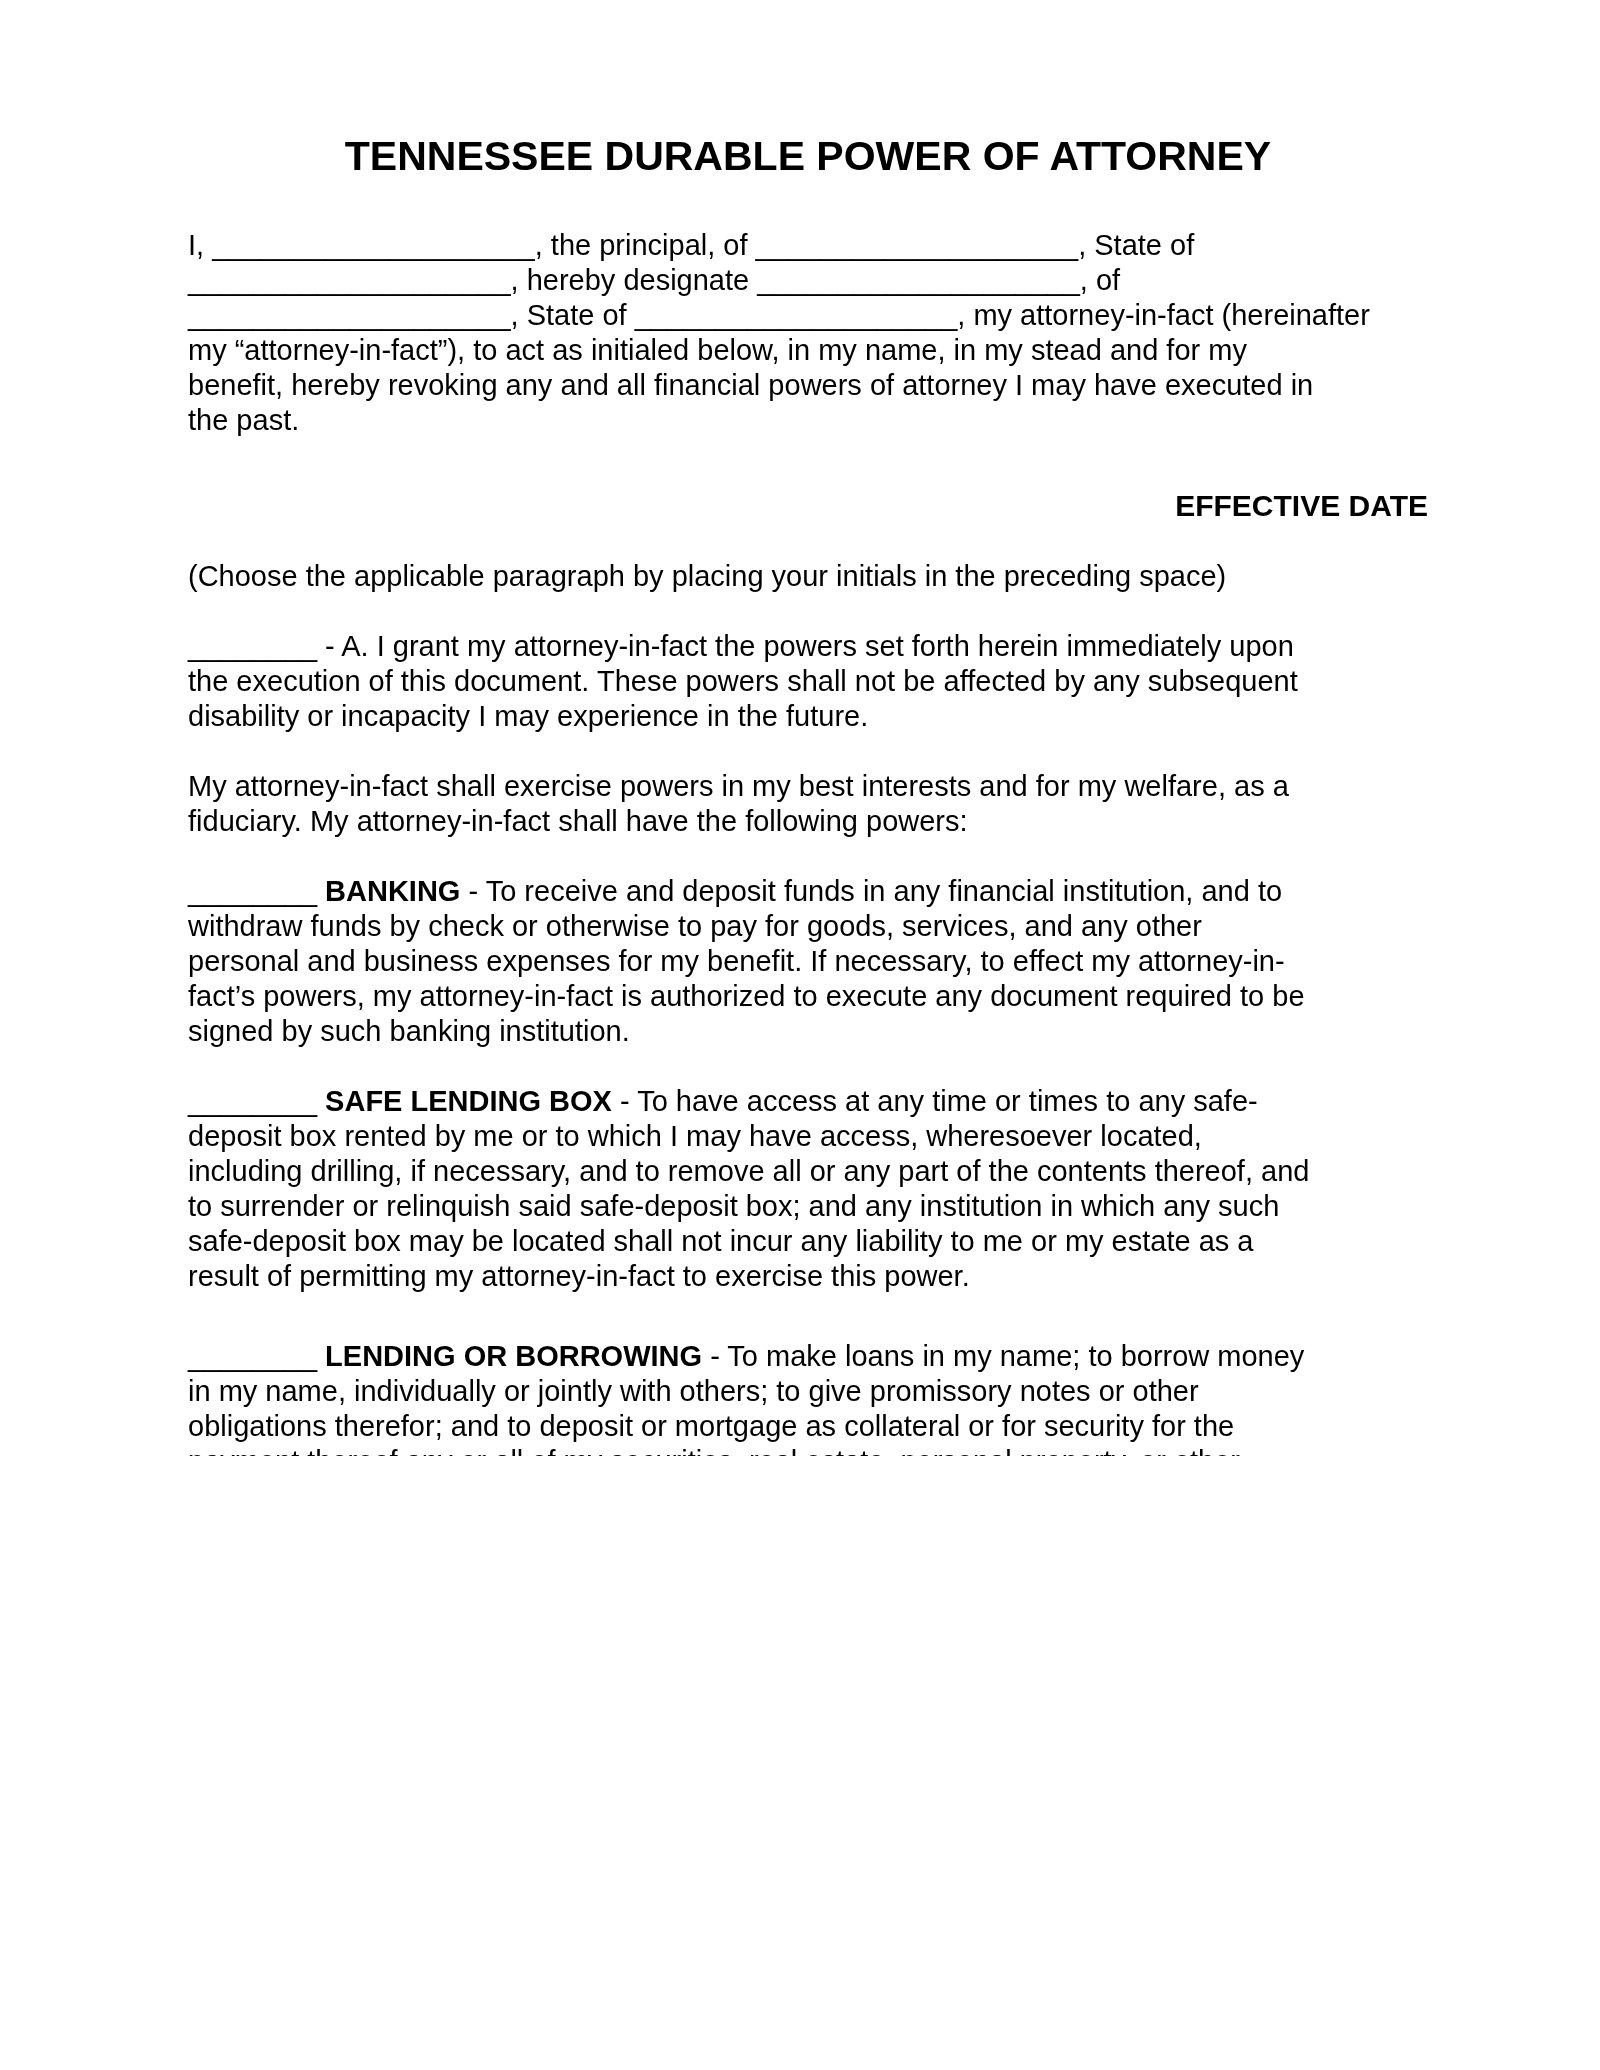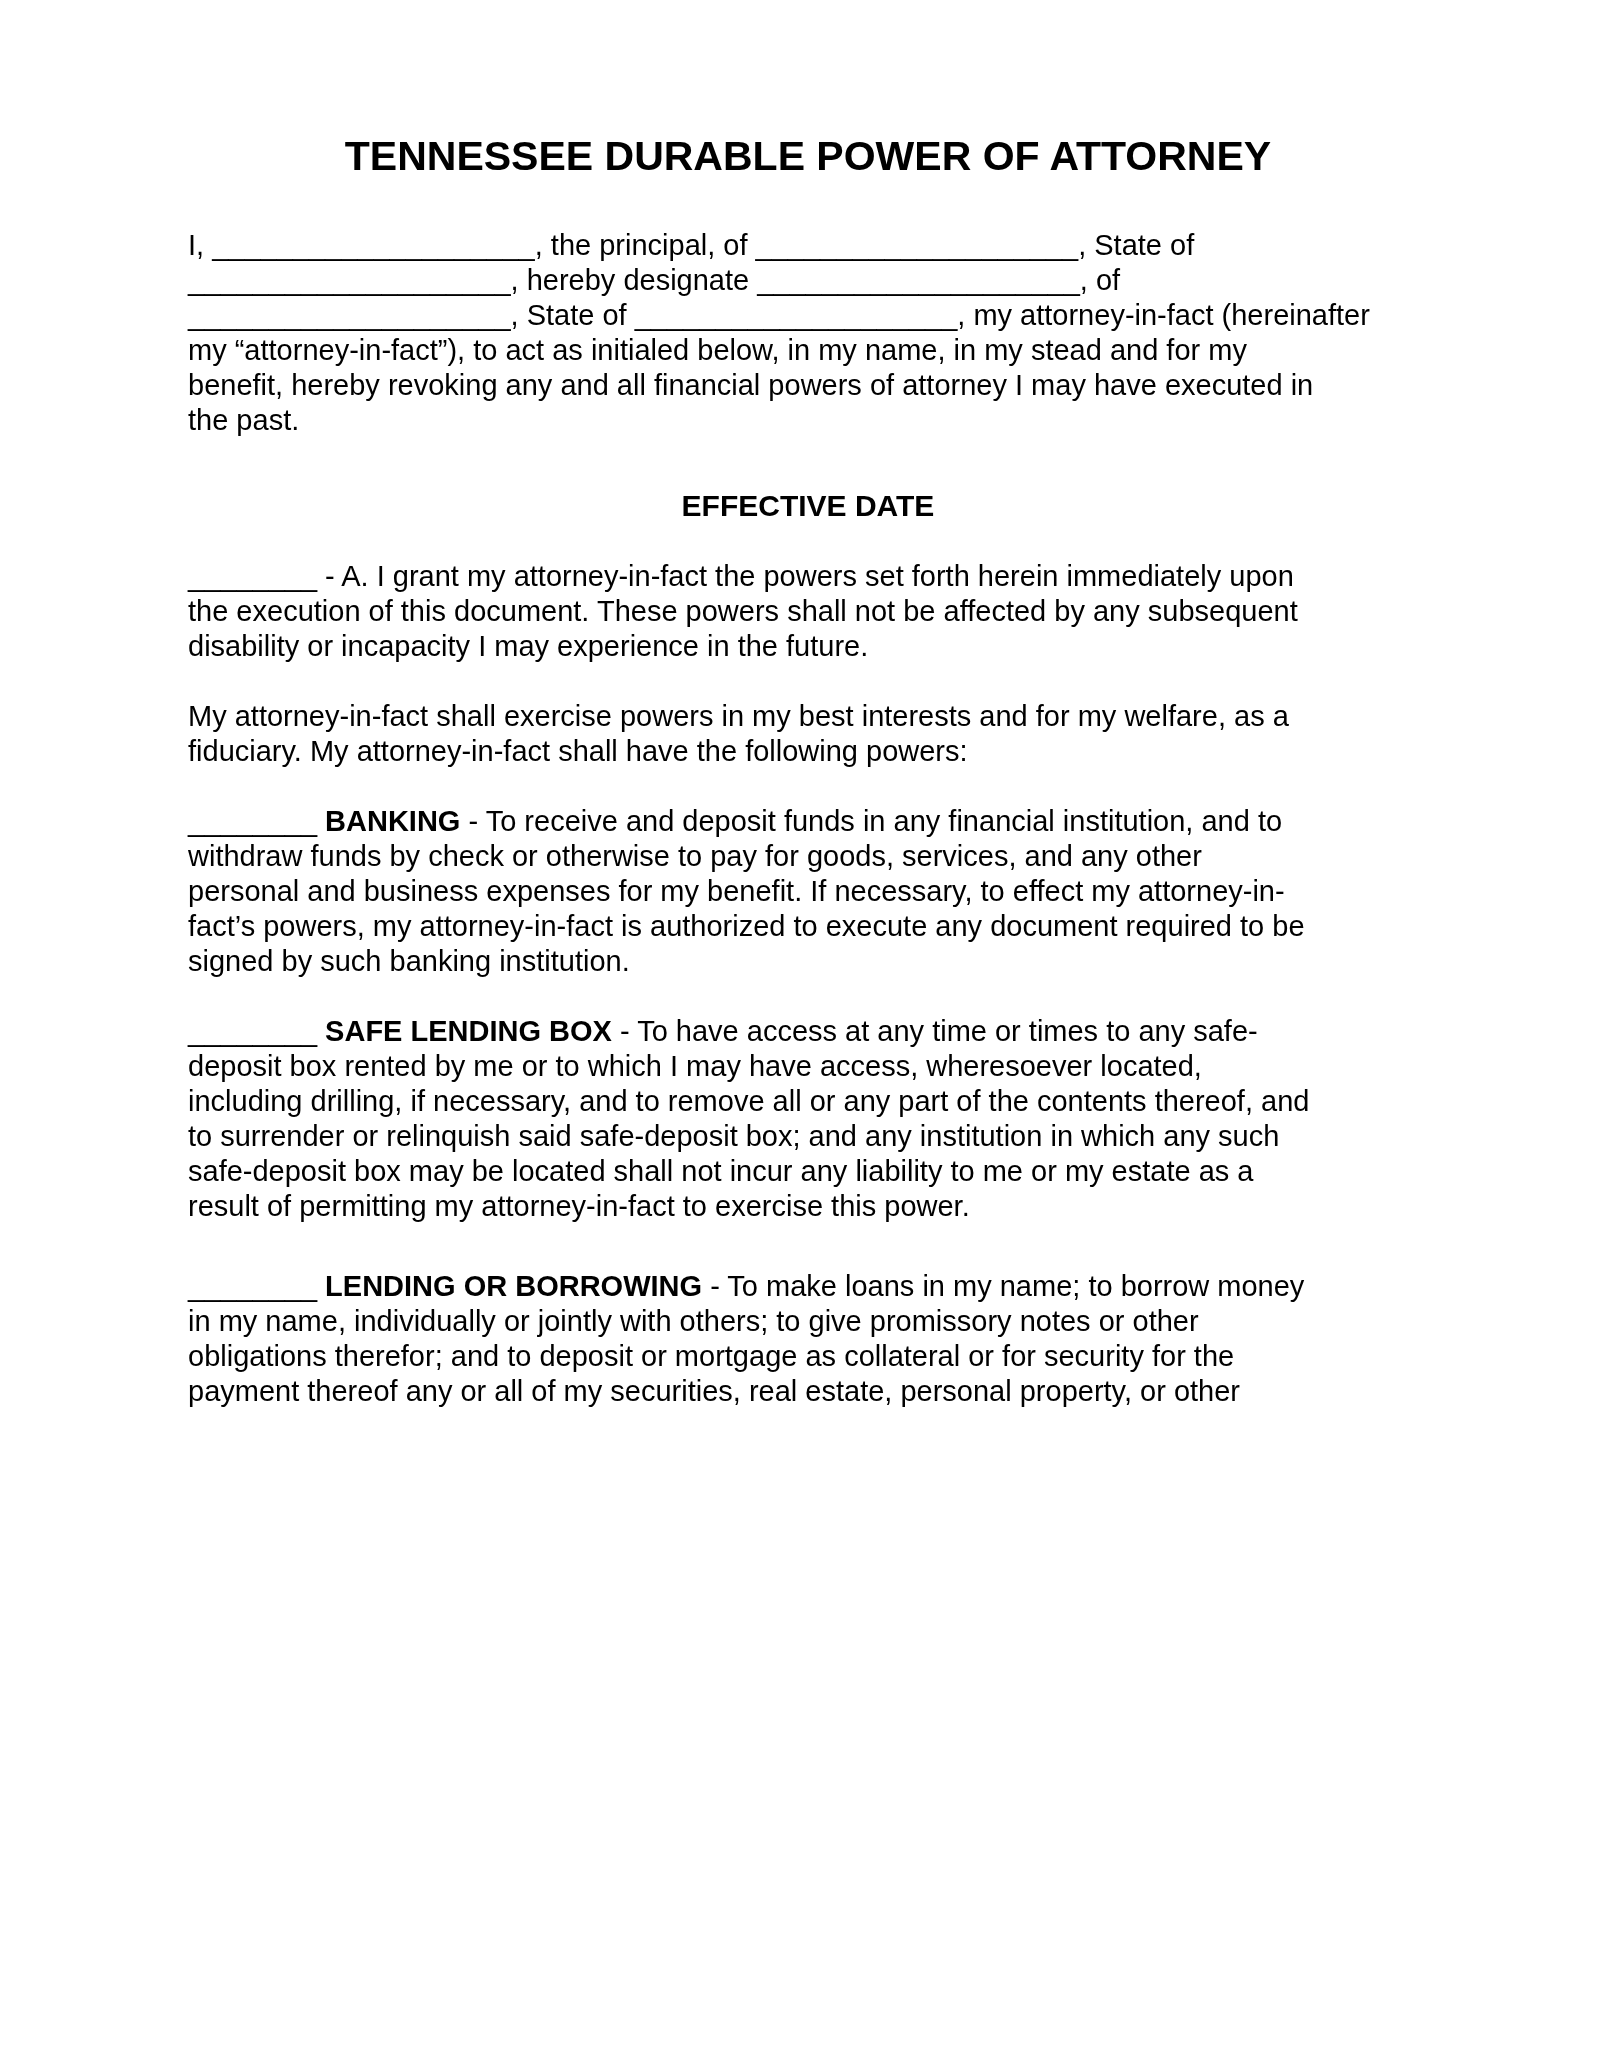--- a/index.html
+++ b/index.html
@@ -28,21 +28,21 @@
     font-size: 41px;
     line-height: 49px;
     font-weight: bold;
     text-align: center;
     margin: 0 0 47px 0;
   }
   h2.section-heading {
     font-size: 30px;
     line-height: 36px;
     font-weight: bold;
-    text-align: center;
+    text-align: right;
     margin: 50px 0 35px 0;
   }
   p.block {
     margin: 0 0 35px 0;
     white-space: pre-wrap;
   }
   p.or-sep {
     margin: 45px 0 35px 0;
   }
   p.gap-top {
@@ -105,20 +105,21 @@
 
     <p class="block">I, ____________________, the principal, of ____________________, State of
 ____________________, hereby designate ____________________, of
 ____________________, State of ____________________, my attorney-in-fact (hereinafter
 my “attorney-in-fact”), to act as initialed below, in my name, in my stead and for my
 benefit, hereby revoking any and all financial powers of attorney I may have executed in
 the past.</p>
 
     <h2 class="section-heading">EFFECTIVE DATE</h2>
 
+    <p class="block">(Choose the applicable paragraph by placing your initials in the preceding space)</p>
 
     <p class="block">________ - A. I grant my attorney-in-fact the powers set forth herein immediately upon
 the execution of this document. These powers shall not be affected by any subsequent
 disability or incapacity I may experience in the future.</p>
 
 
 
 
     <p class="block">My attorney-in-fact shall exercise powers in my best interests and for my welfare, as a
 fiduciary. My attorney-in-fact shall have the following powers:</p>

